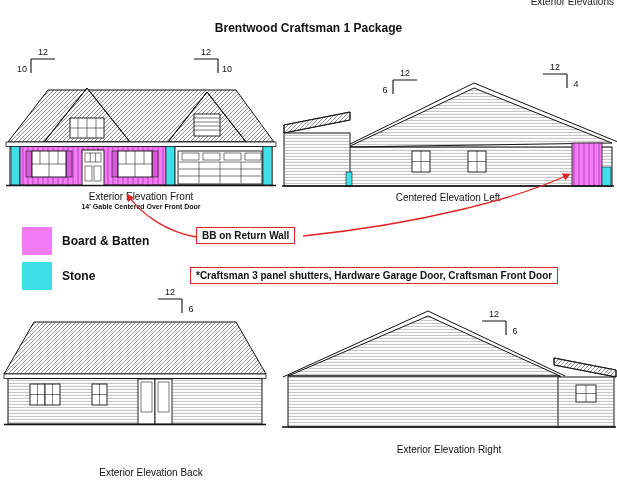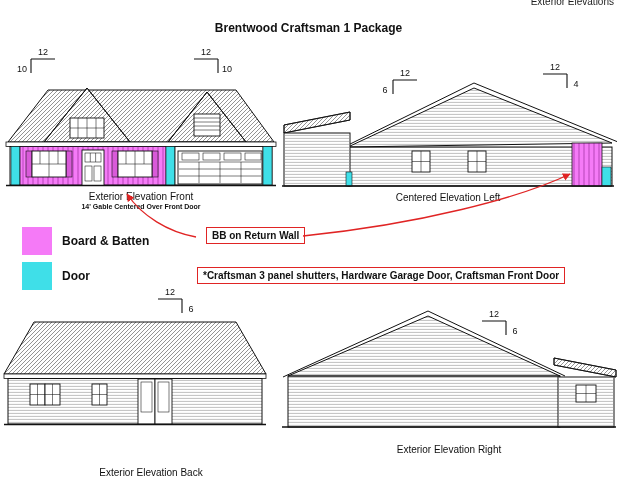--- a/index.html
+++ b/index.html
@@ -178,24 +178,24 @@
     </g>
     <rect class="stone" x="320" y="112" width="9" height="19"></rect>
 
     <line class="ground" x1="0" y1="131" x2="332" y2="131"></line>
   </svg>
   <div class="elev-label" style="left:282px; top:192px; width:332px;">Centered Elevation Left</div>
 
   <div class="legend-swatch pink" style="left:22px; top:227px;"></div>
   <div class="legend-label" style="left:62px; top:234px;">Board &amp; Batten</div>
   <div class="legend-swatch cyan" style="left:22px; top:262px;"></div>
-  <div class="legend-label" style="left:62px; top:269px;">Door</div>
-
-  <div class="note-box" style="left:206px; top:227px;">BB on Return Wall</div>
-  <div class="note-box" style="left:197px; top:267px;">*Craftsman 3 panel shutters, Hardware Garage Door, Craftsman Front Door</div>
+  <div class="legend-label" style="left:62px; top:269px;">Stone</div>
+
+  <div class="note-box" style="left:196px; top:227px;">BB on Return Wall</div>
+  <div class="note-box" style="left:190px; top:267px;">*Craftsman 3 panel shutters, Hardware Garage Door, Craftsman Front Door</div>
 
   <svg class="arrows" width="617" height="480" viewBox="0 0 617 480">
     <path d="M196,237 C168,232 142,216 127,194" fill="none" stroke="#e02424" stroke-width="1.3" marker-end="url(#redarrow)"></path>
     <path d="M303,236 C420,224 520,198 570,174" fill="none" stroke="#e02424" stroke-width="1.3" marker-end="url(#redarrow)"></path>
   </svg>
 
   <svg class="elev" style="left:4px; top:282px;" width="262" height="150" viewBox="0 0 262 150">
     <g>
       <text class="pt" x="166" y="13" text-anchor="middle">12</text>
       <path class="pline" d="M154,17 H178 M178,17 V31"></path>

